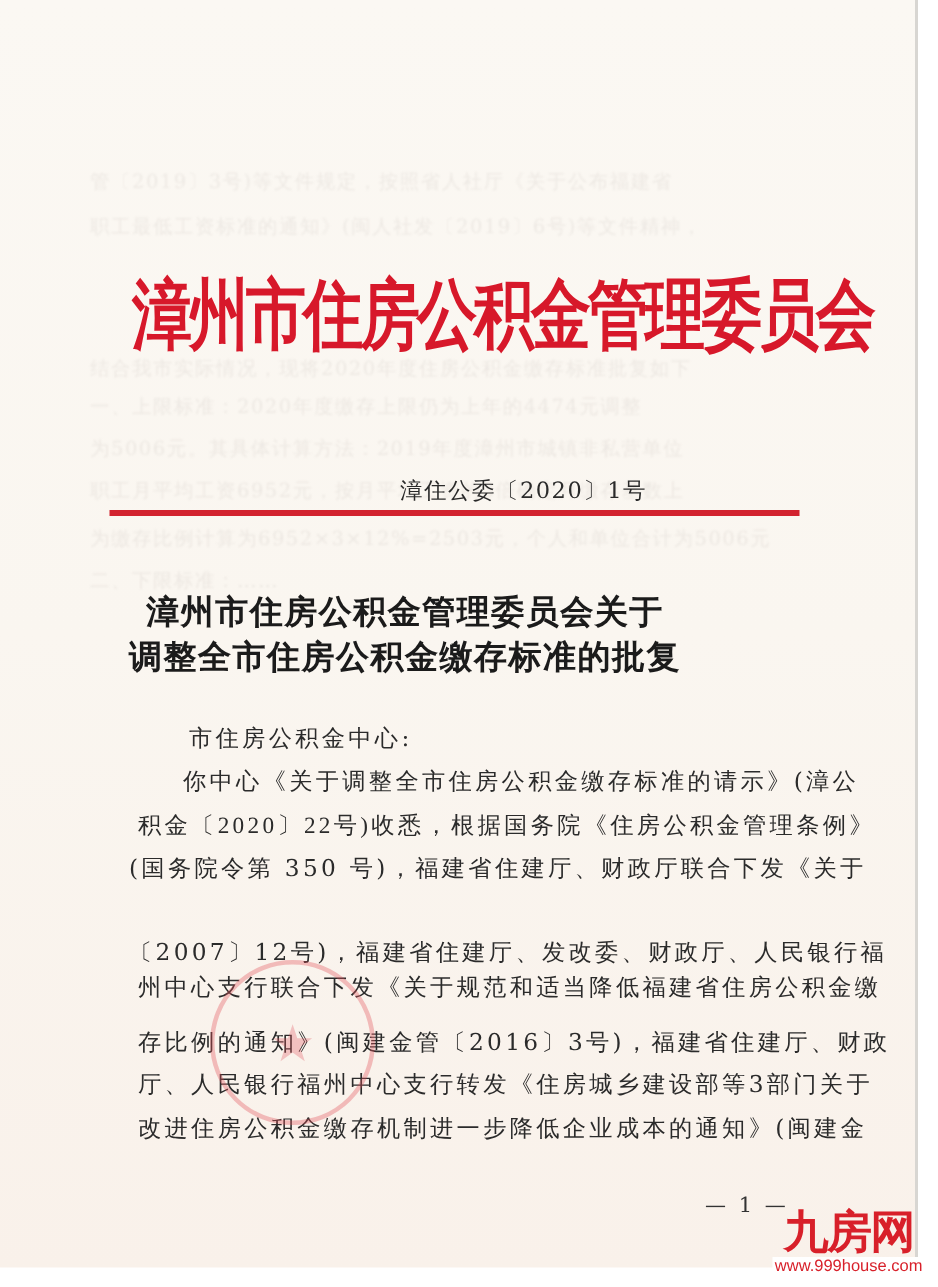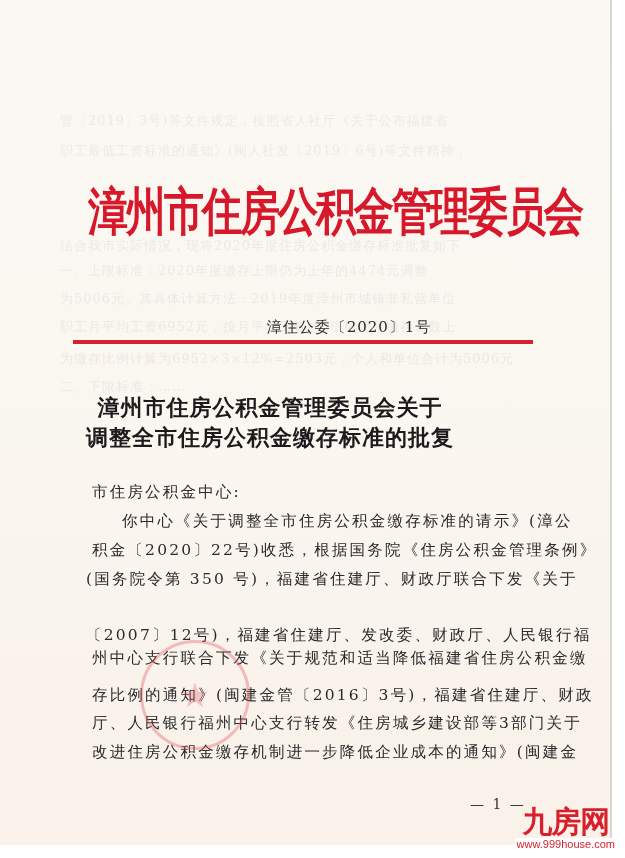--- a/index.html
+++ b/index.html
@@ -84,24 +84,24 @@
   <div class="bleed" style="top:378px;">二、下限标准：……</div>
 
   <div class="red-title">漳州市住房公积金管理委员会</div>
 
   <div class="doc-no">漳住公委〔2020〕1号</div>
   <div class="red-rule"></div>
 
   <div class="subject" style="top:393px;">漳州市住房公积金管理委员会关于</div>
   <div class="subject" style="top:423px;">调整全市住房公积金缴存标准的批复</div>
 
-  <div class="body-line" style="top:482px;">市住房公积金中心:</div>
+  <div class="body-line" style="top:482px;margin-left:34px;">市住房公积金中心:</div>
 
   <div class="body-line" style="top:511px; left:122px;">你中心《关于调整全市住房公积金缴存标准的请示》(漳公</div>
-  <div class="body-line" style="top:540px;">积金〔2020〕22号)收悉，根据国务院《住房公积金管理条例》</div>
+  <div class="body-line" style="top:540px;font-family:Liberation Serif, serif;">积金〔2020〕22号)收悉，根据国务院《住房公积金管理条例》</div>
   <div class="body-line" style="top:569px; left:86px;">(国务院令第 350 号)，福建省住建厅、财政厅联合下发《关于</div>
   <div class="body-line" style="top:625px; left:86px;">〔2007〕12号)，福建省住建厅、发改委、财政厅、人民银行福</div>
   <div class="body-line" style="top:648px;">州中心支行联合下发《关于规范和适当降低福建省住房公积金缴</div>
   <div class="body-line" style="top:685px;">存比例的通知》(闽建金管〔2016〕3号)，福建省住建厅、财政</div>
   <div class="body-line" style="top:713px;">厅、人民银行福州中心支行转发《住房城乡建设部等3部门关于</div>
   <div class="body-line" style="top:742px;">改进住房公积金缴存机制进一步降低企业成本的通知》(闽建金</div>
 
   <div class="stamp">
     <div class="star">★</div>
   </div>

